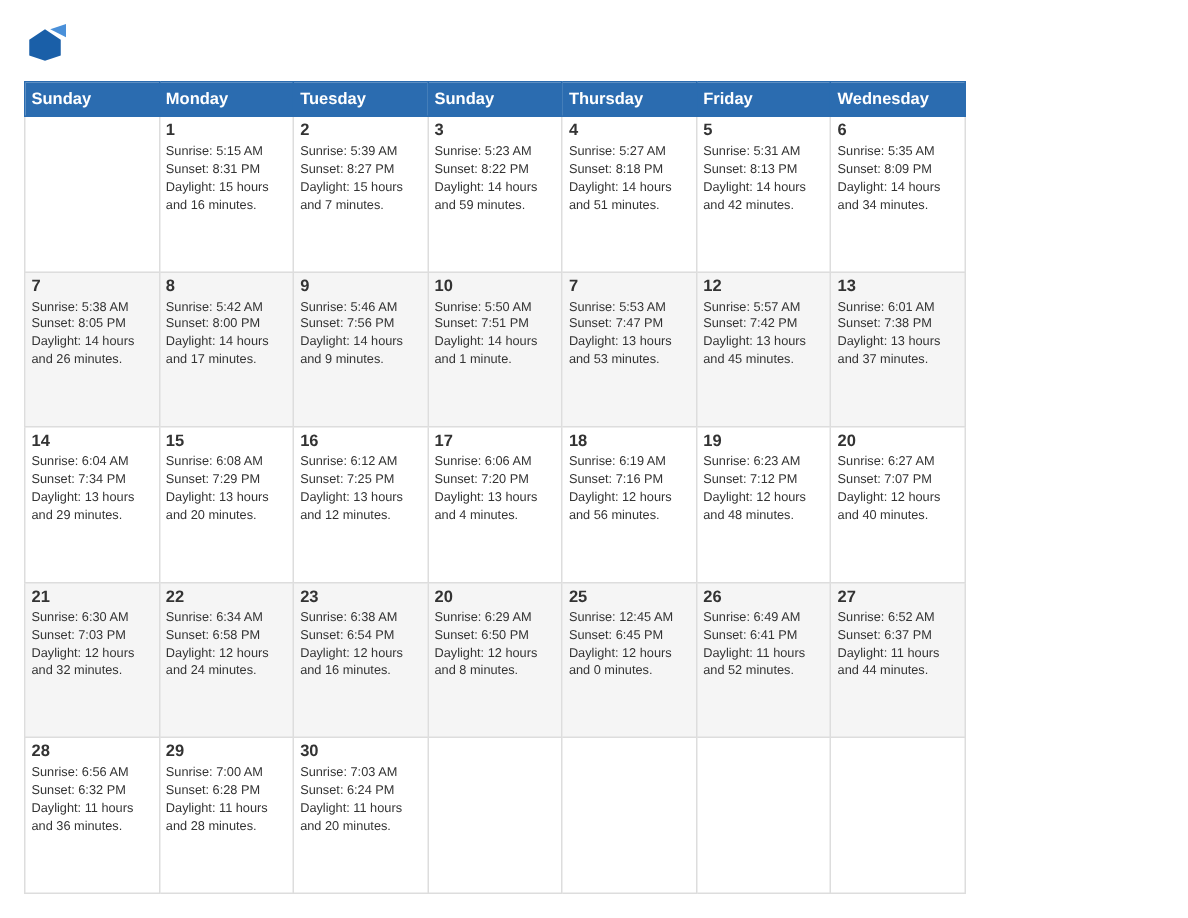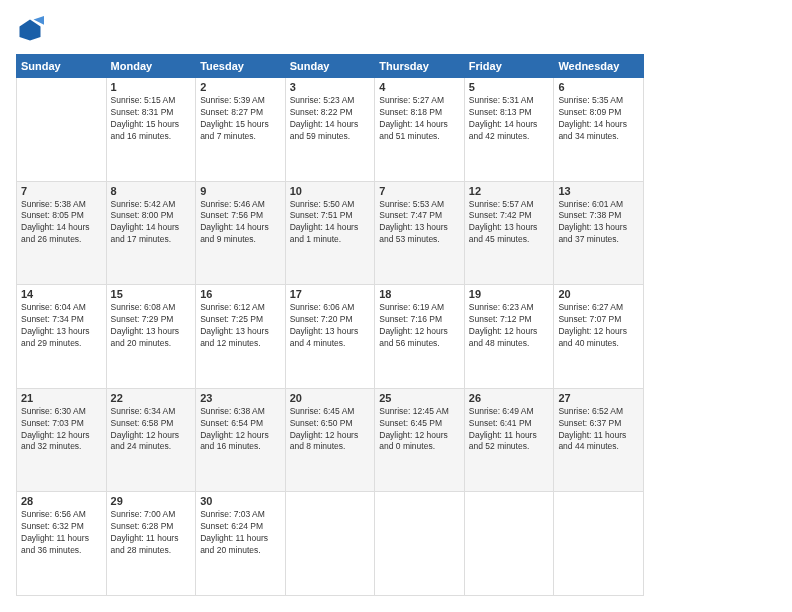--- a/index.html
+++ b/index.html
@@ -298,21 +298,21 @@
           </td>
           <td>
             <span class="day-num">23</span>
             <div class="day-info">Sunrise: 6:38 AM
 Sunset: 6:54 PM
 Daylight: 12 hours
 and 16 minutes.</div>
           </td>
           <td>
             <span class="day-num">20</span>
-            <div class="day-info">Sunrise: 6:45 AM
+            <div class="day-info">Sunrise: 6:29 AM
 Sunset: 6:50 PM
 Daylight: 12 hours
 and 8 minutes.</div>
           </td>
           <td>
             <span class="day-num">25</span>
             <div class="day-info">Sunrise: 12:45 AM
 Sunset: 6:45 PM
 Daylight: 12 hours
 and 0 minutes.</div>

